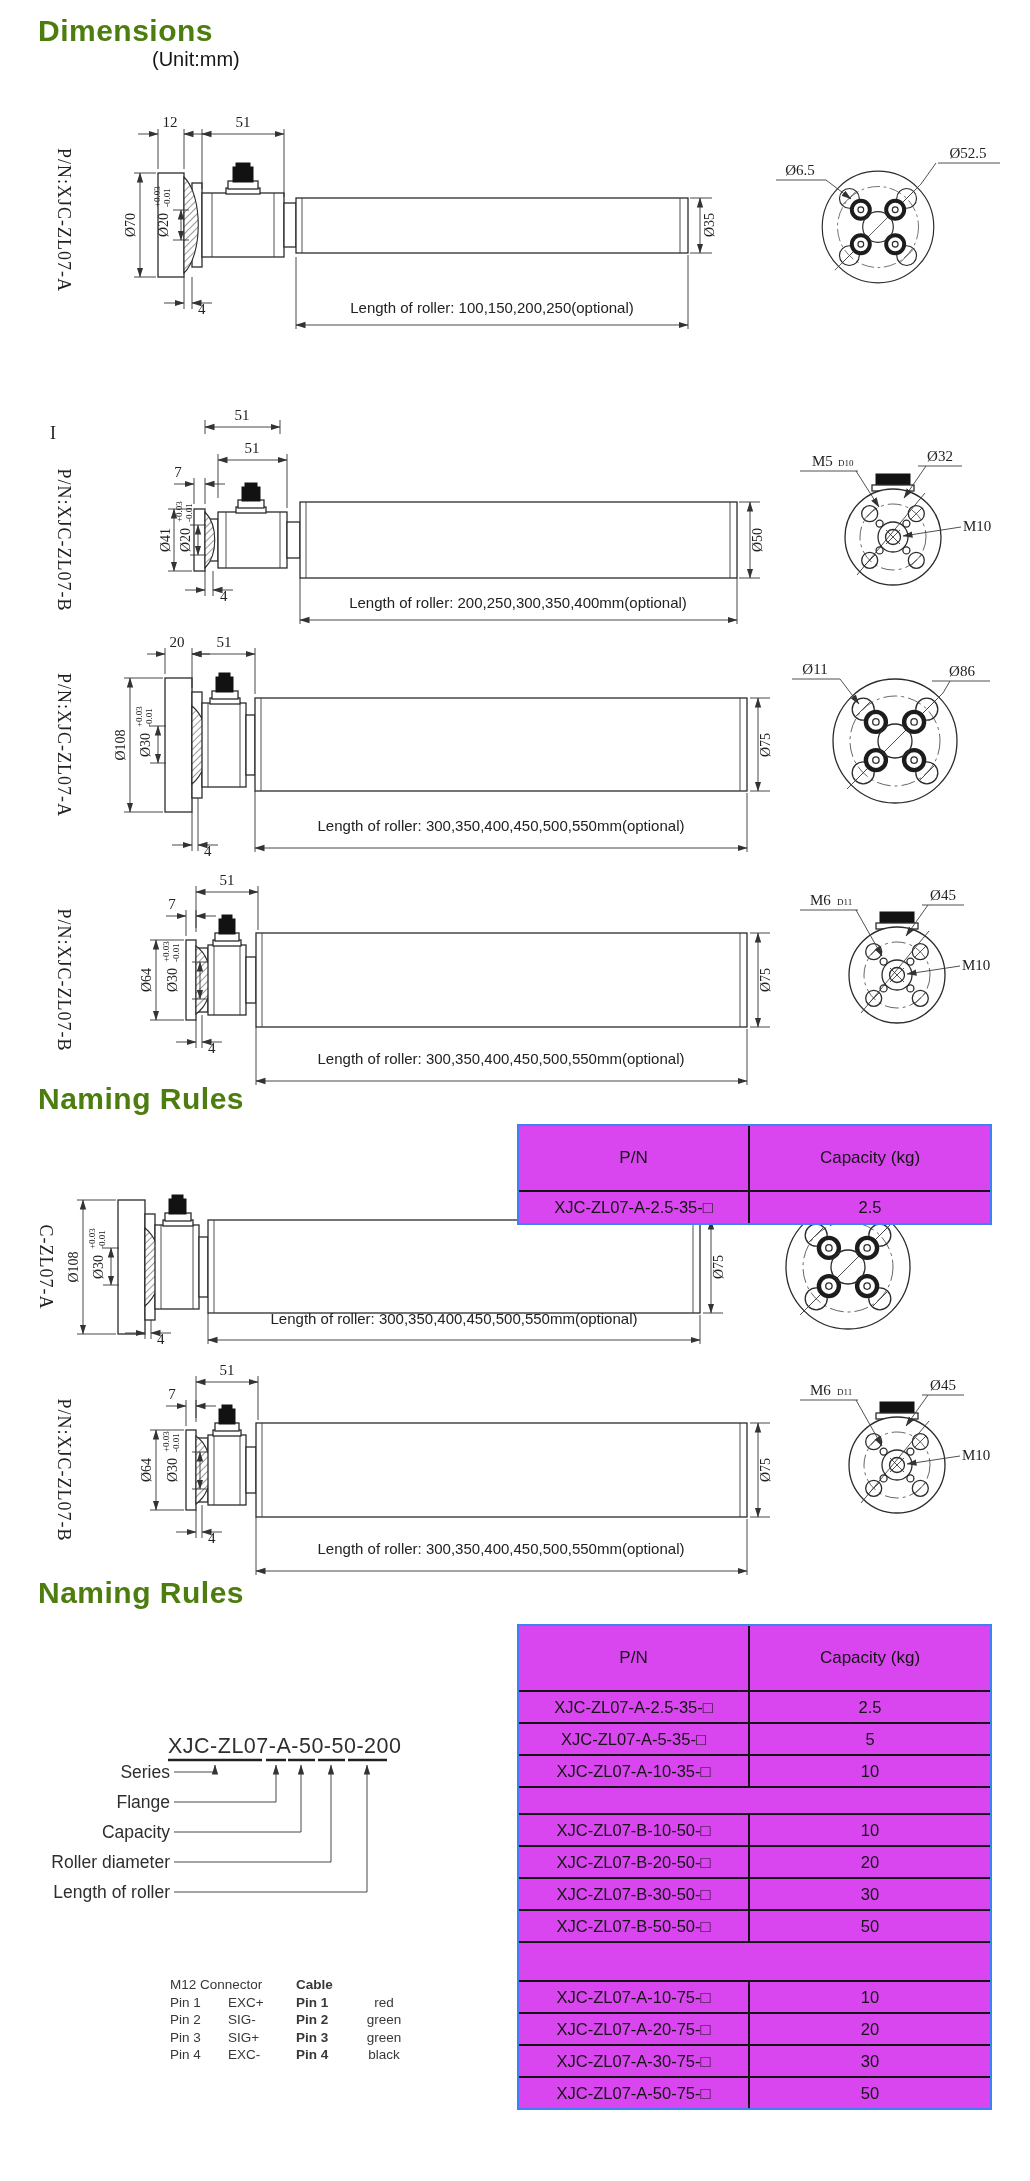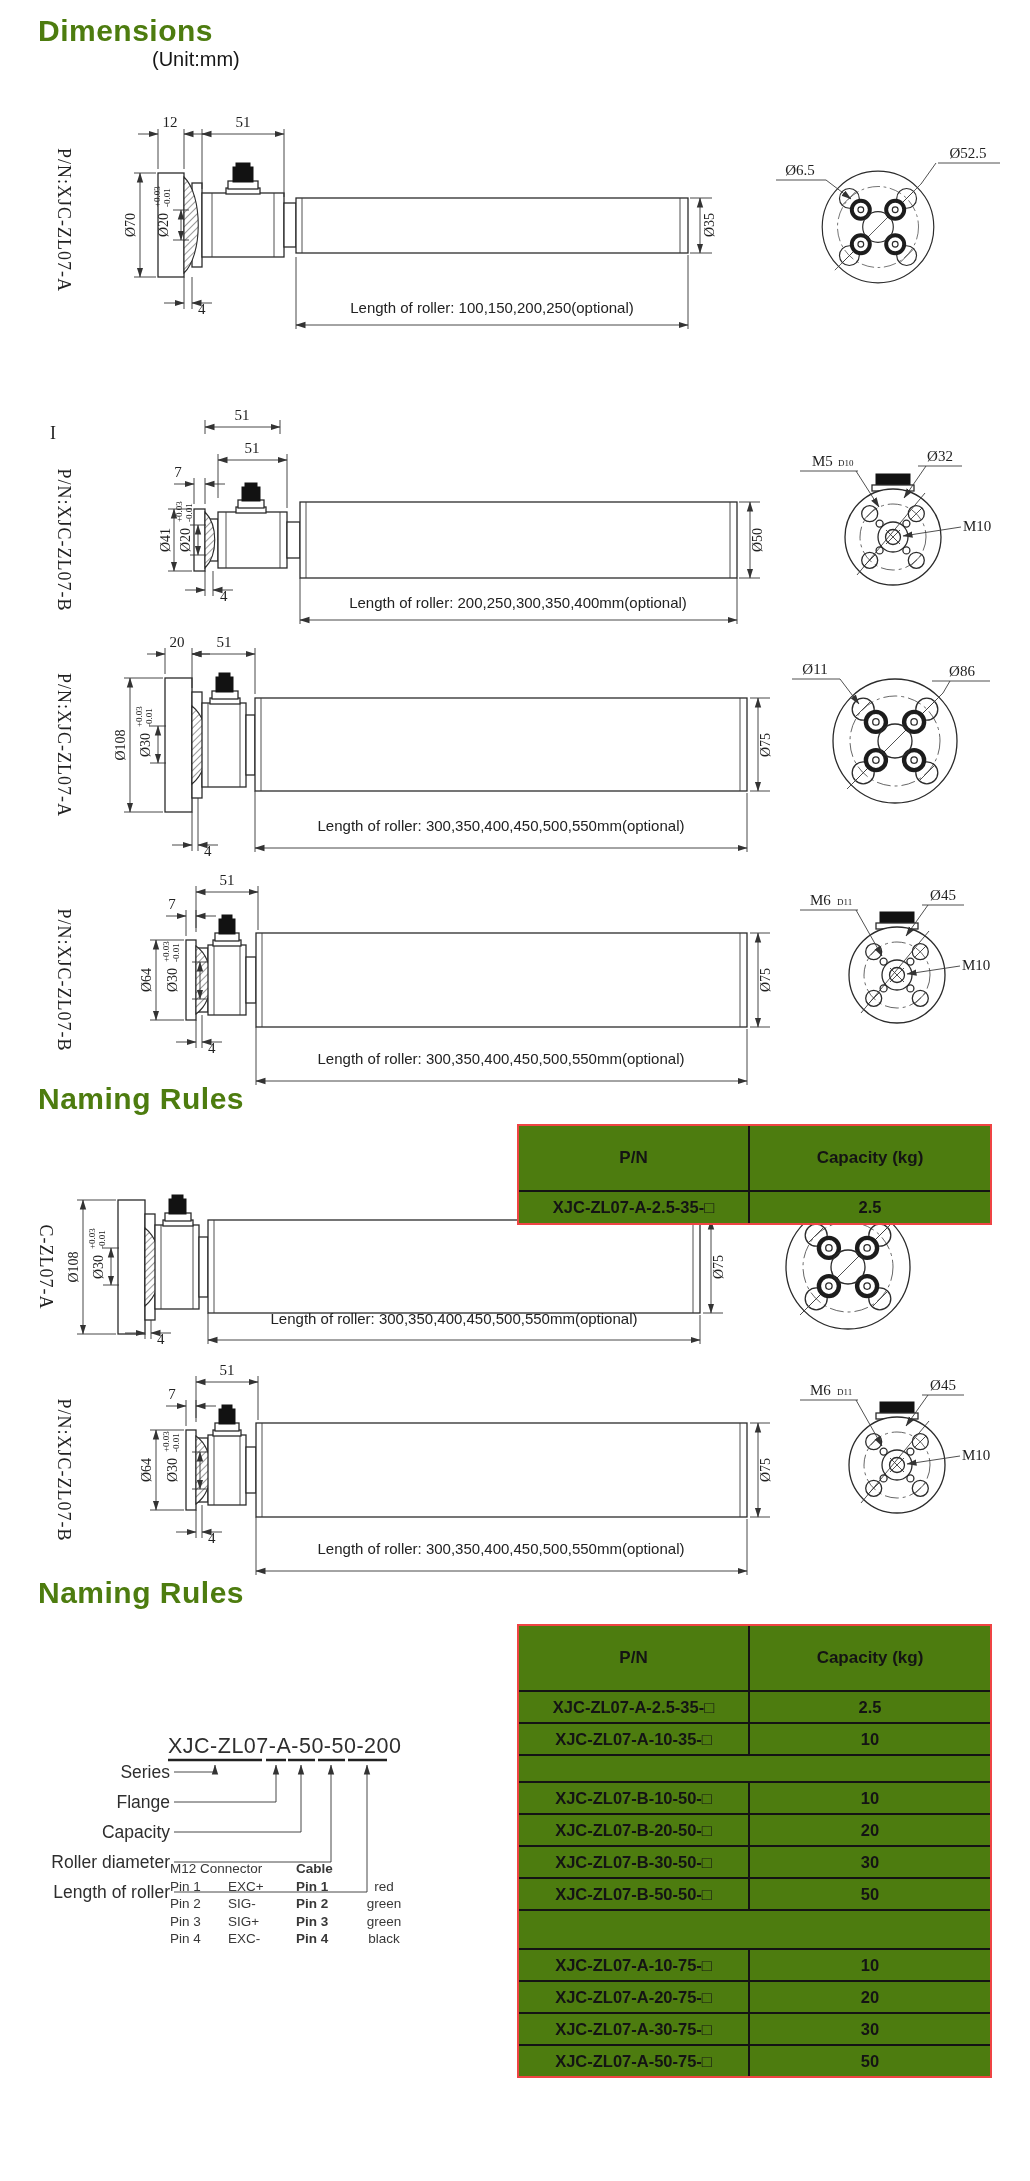--- a/index.html
+++ b/index.html
@@ -20,21 +20,21 @@
   .sock{fill:#fff;stroke:#1c1c1c;stroke-width:4.4;}
   text{fill:#222;}
   .dimtxt{font:15px "Liberation Serif", serif;}
   .dimtxt2{font:14px "Liberation Serif", serif;}
   .tol{font:9px "Liberation Serif", serif;}
   .note{font:15px "Liberation Sans", sans-serif;}
   .pnlab{font:18px "Liberation Serif", serif;letter-spacing:1px;}
   .endlab{font:15px "Liberation Serif", serif;}
   .partnum{font:21.5px "Liberation Sans", sans-serif;fill:#2e2e2e;letter-spacing:.5px;}
   .namelab{font:17.5px "Liberation Sans", sans-serif;fill:#2e2e2e;}
-  .tbl{position:absolute;background:#4d7c0f;border:2px solid #ef4444;z-index:5;font-weight:bold;}
+  .tbl{position:absolute;background:#d946ef;border:2px solid #3b82f6;z-index:5;}
   .tr{display:flex;border-top:2px solid #141414;}
   .tr:first-child{border-top:none;}
   .td{display:flex;align-items:center;justify-content:center;font-size:16.5px;color:#141414;}
   .td.c1{width:229px;border-right:2px solid #141414;}
   .td.c2{flex:1;}
   .th .td{font-size:17px;}
   .conn{position:absolute;font-size:13.5px;line-height:17.5px;color:#383838;}
   .pinrow{display:flex;}
   .pinrow span{display:inline-block;}
   .pw1{width:58px;} .pw2{width:68px;} .pw3{width:58px;font-weight:bold;} .pw4{width:60px;}
@@ -547,20 +547,24 @@
   <div class="tbl" style="left:517px;top:1624px;width:471px;">
     <div class="tr th" style="height:64px">
       <div class="td c1">P/N</div>
       <div class="td c2">Capacity (kg)</div>
     </div>
     <div class="tr" style="height:30px">
         <div class="td c1">XJC-ZL07-A-2.5-35-□</div>
         <div class="td c2">2.5</div>
       </div>
     <div class="tr" style="height:30px">
+        <div class="td c1">XJC-ZL07-A-5-35-□</div>
+        <div class="td c2">5</div>
+      </div>
+    <div class="tr" style="height:30px">
         <div class="td c1">XJC-ZL07-A-10-35-□</div>
         <div class="td c2">10</div>
       </div>
     <div class="tr" style="height:25px">
         <div class="td c1" style="border-right:none"></div>
         <div class="td c2"></div>
       </div>
     <div class="tr" style="height:30px">
         <div class="td c1">XJC-ZL07-B-10-50-□</div>
         <div class="td c2">10</div>
@@ -615,21 +619,21 @@
       <path d="M174 87 H276 V50" class="dimln" fill="none" marker-end="url(#mA)"></path>
       <text x="170" y="123" text-anchor="end" class="namelab">Capacity</text>
       <path d="M174 117 H301 V50" class="dimln" fill="none" marker-end="url(#mA)"></path>
       <text x="170" y="153" text-anchor="end" class="namelab">Roller diameter</text>
       <path d="M174 147 H331 V50" class="dimln" fill="none" marker-end="url(#mA)"></path>
       <text x="170" y="183" text-anchor="end" class="namelab">Length of roller</text>
       <path d="M174 177 H367 V50" class="dimln" fill="none" marker-end="url(#mA)"></path>
     </g>
   </svg>
 
-  <div class="conn" style="left:170px;top:1860px;">
+  <div class="conn" style="left:170px;top:1976px;">
     <div class="pinrow">
       <span class="pwh1">M12 Connector</span>
       <span class="pw3">Cable</span>
     </div>
     <div class="pinrow">
       <span class="pw1">Pin 1</span>
       <span class="pw2">EXC+</span>
       <span class="pw3">Pin 1</span>
       <span class="pw4" style="text-align:center">red</span>
     </div>

